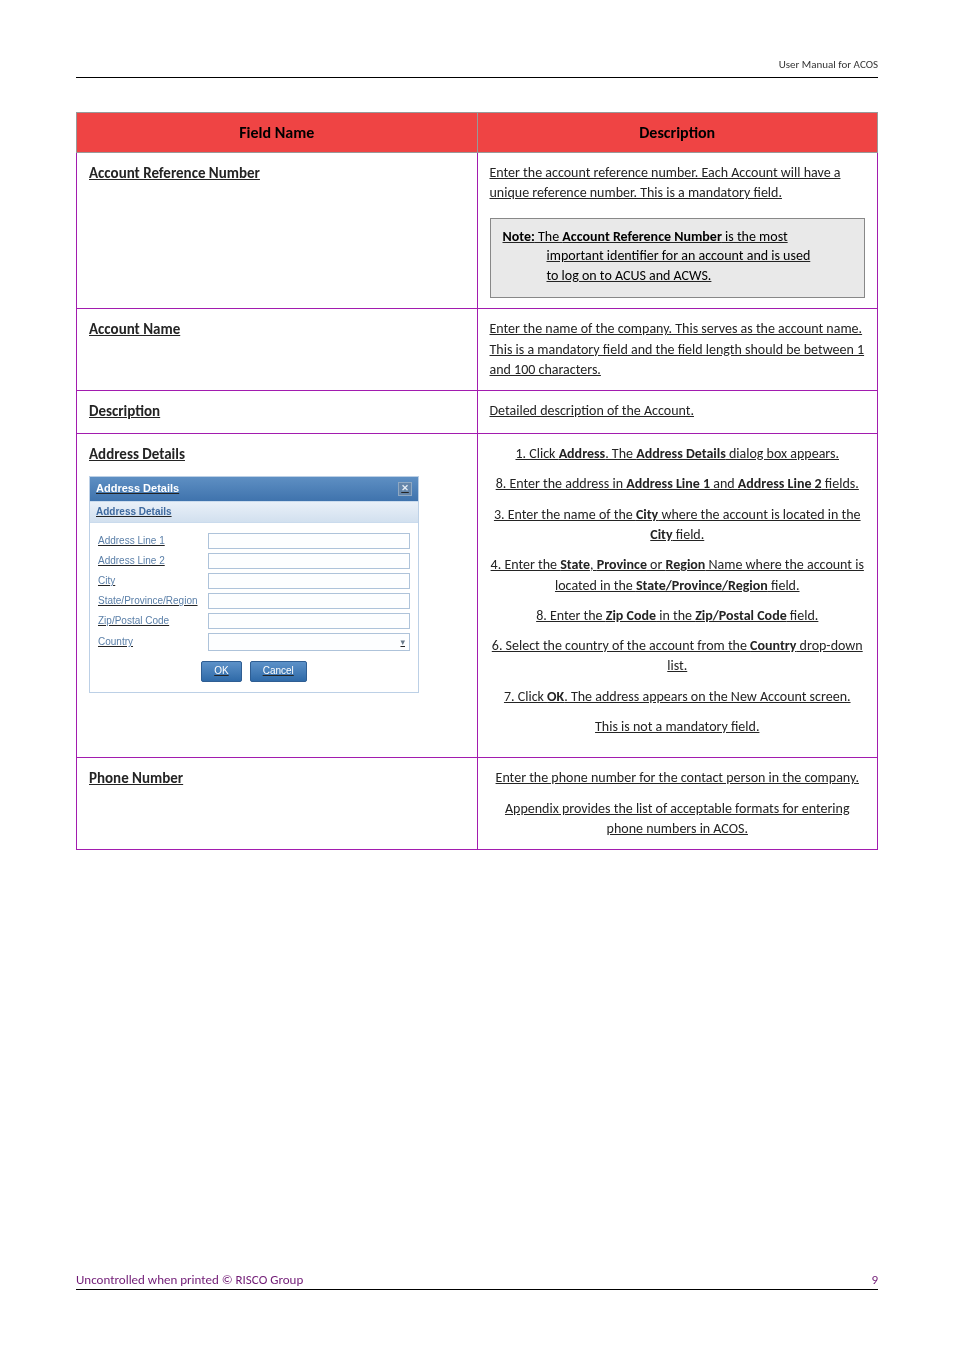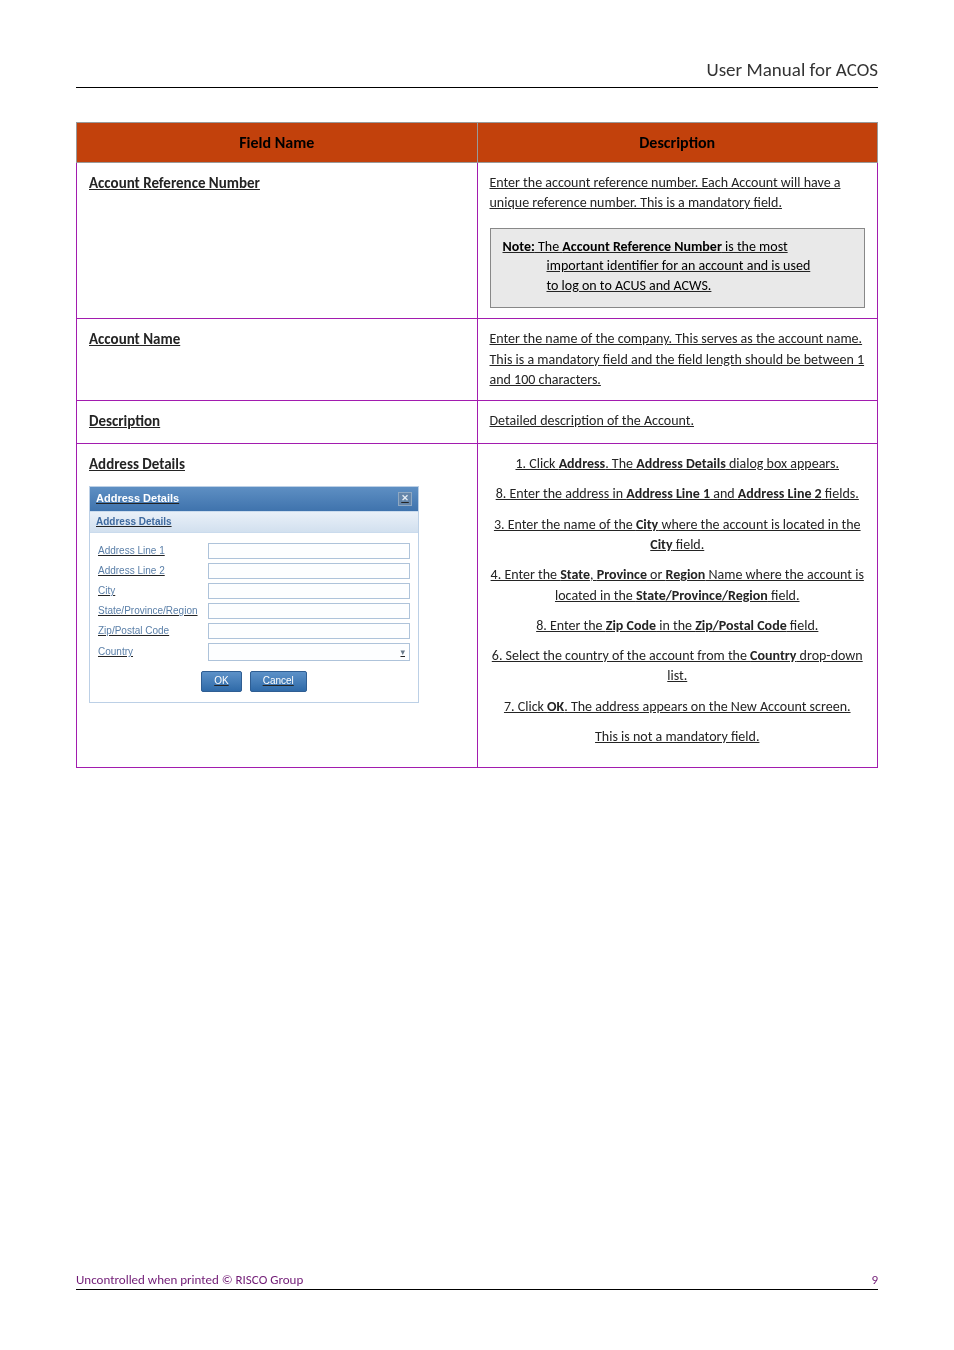--- a/index.html
+++ b/index.html
@@ -10,41 +10,41 @@
     color: #222222;
     width: 954px;
     min-height: 1350px;
     position: relative;
   }
   .page {
     padding: 58px 76px 0 76px;
   }
   .header-right {
     text-align: right;
-    font-size: 19px;
+    font-size: 11px;
     color: #333333;
     border-bottom: 1px solid #000000;
     padding-bottom: 6px;
     margin-bottom: 34px;
   }
   .table-title {
     text-align: center;
     font-weight: bold;
     font-size: 16px;
     color: #000000;
     margin-bottom: 14px;
   }
   table.fields {
     width: 100%;
     border-collapse: collapse;
     table-layout: fixed;
   }
   table.fields th {
     border: 1px solid #999999;
-    background: #c2410c;
+    background: #ef4444;
     font-weight: bold;
     font-size: 16px;
     text-align: center;
     padding: 10px 8px;
     color: #000000;
   }
   table.fields td {
     border: 1px solid #a21caf;
     vertical-align: top;
     padding: 10px 12px;
@@ -281,20 +281,27 @@
           <p class="p">
             <span>6. Select the country of the account from the </span><span class="b">Country</span><span> drop-down list.</span>
           </p>
           <p class="p">
             <span>7. Click </span><span class="b">OK</span><span>. The address appears on the New Account screen.</span>
           </p>
           <p class="p">This is not a mandatory field.</p>
         </td>
       </tr>
 
+      <tr>
+        <td><span class="field-label">Phone Number</span></td>
+        <td>
+          <p class="p">Enter the phone number for the contact person in the company.</p>
+          <p class="p" style="margin-bottom:0">Appendix provides the list of acceptable formats for entering phone numbers in ACOS.</p>
+        </td>
+      </tr>
     </tbody>
   </table>
 
 </div>
 
 <div class="page-footer">
   <span>Uncontrolled when printed © RISCO Group</span>
   <span>9</span>
 </div>
 

